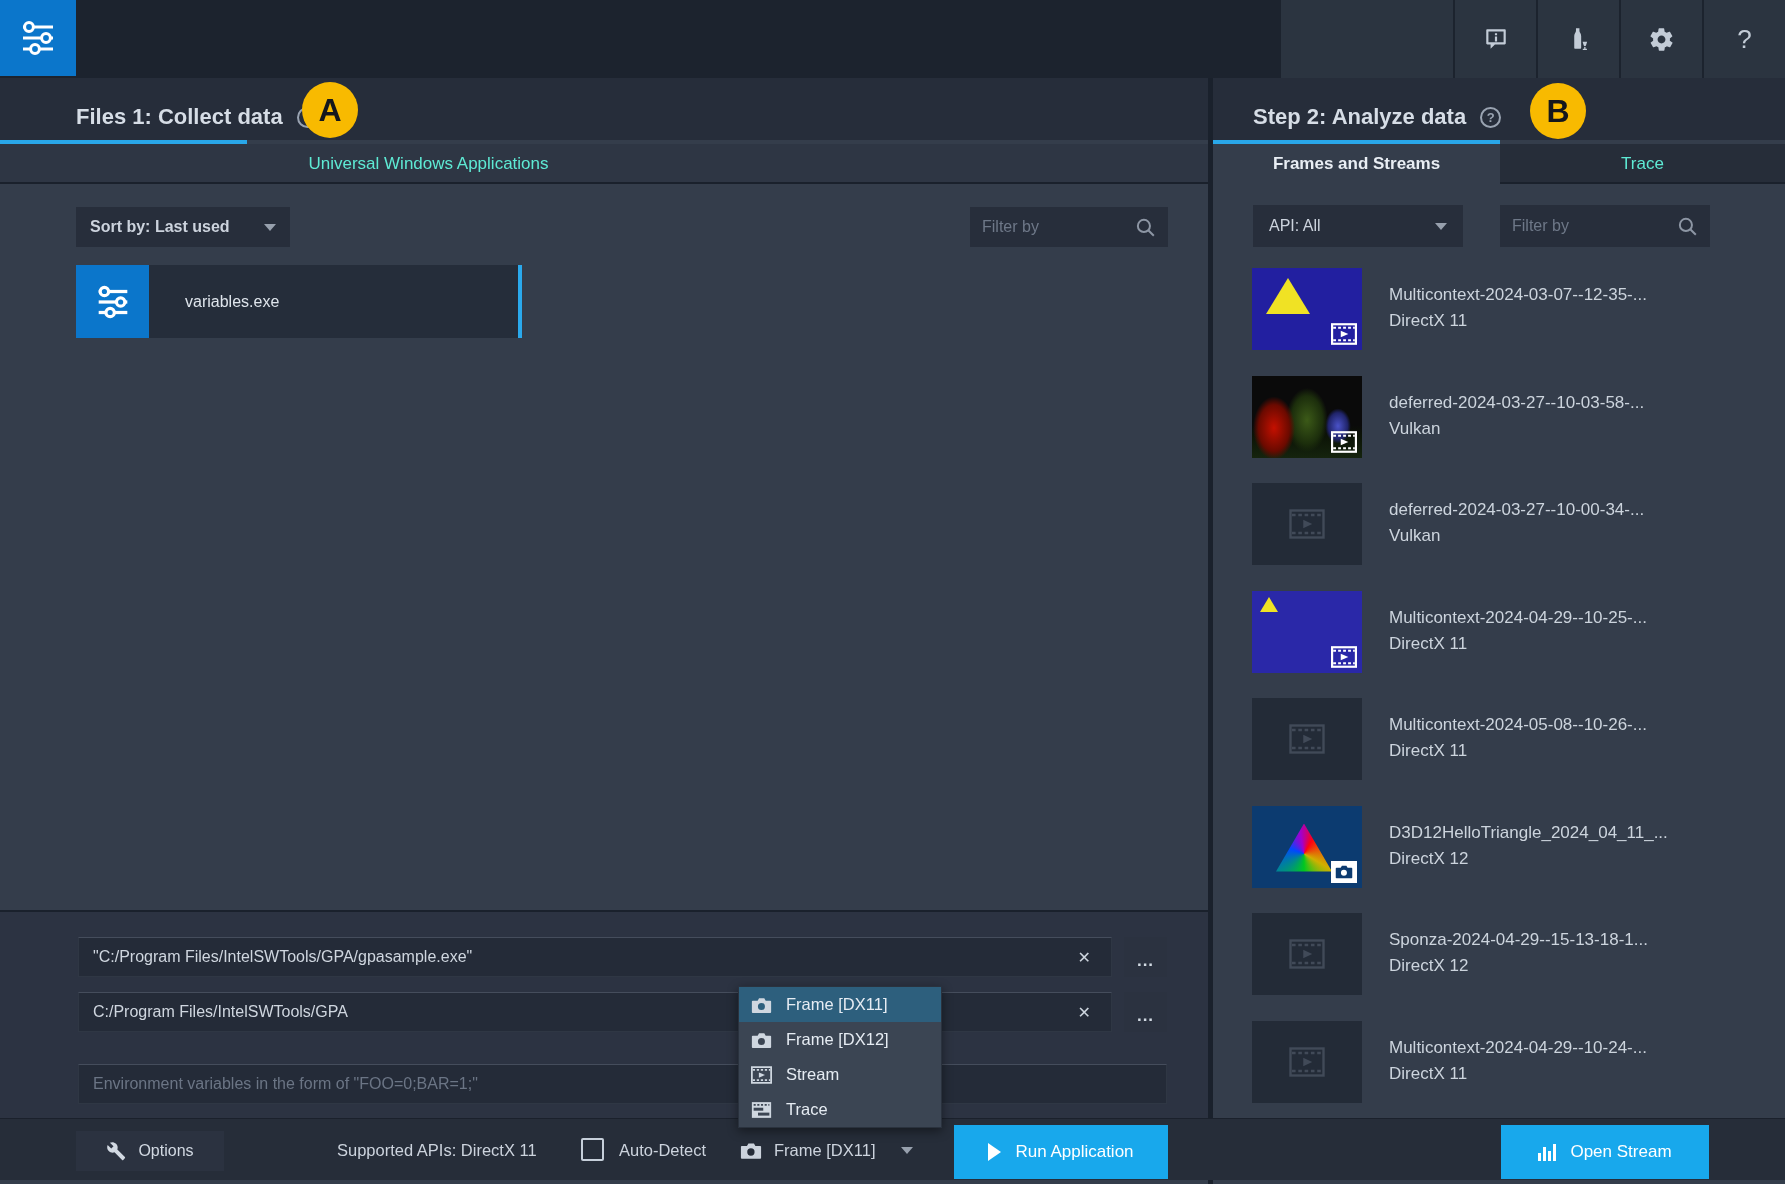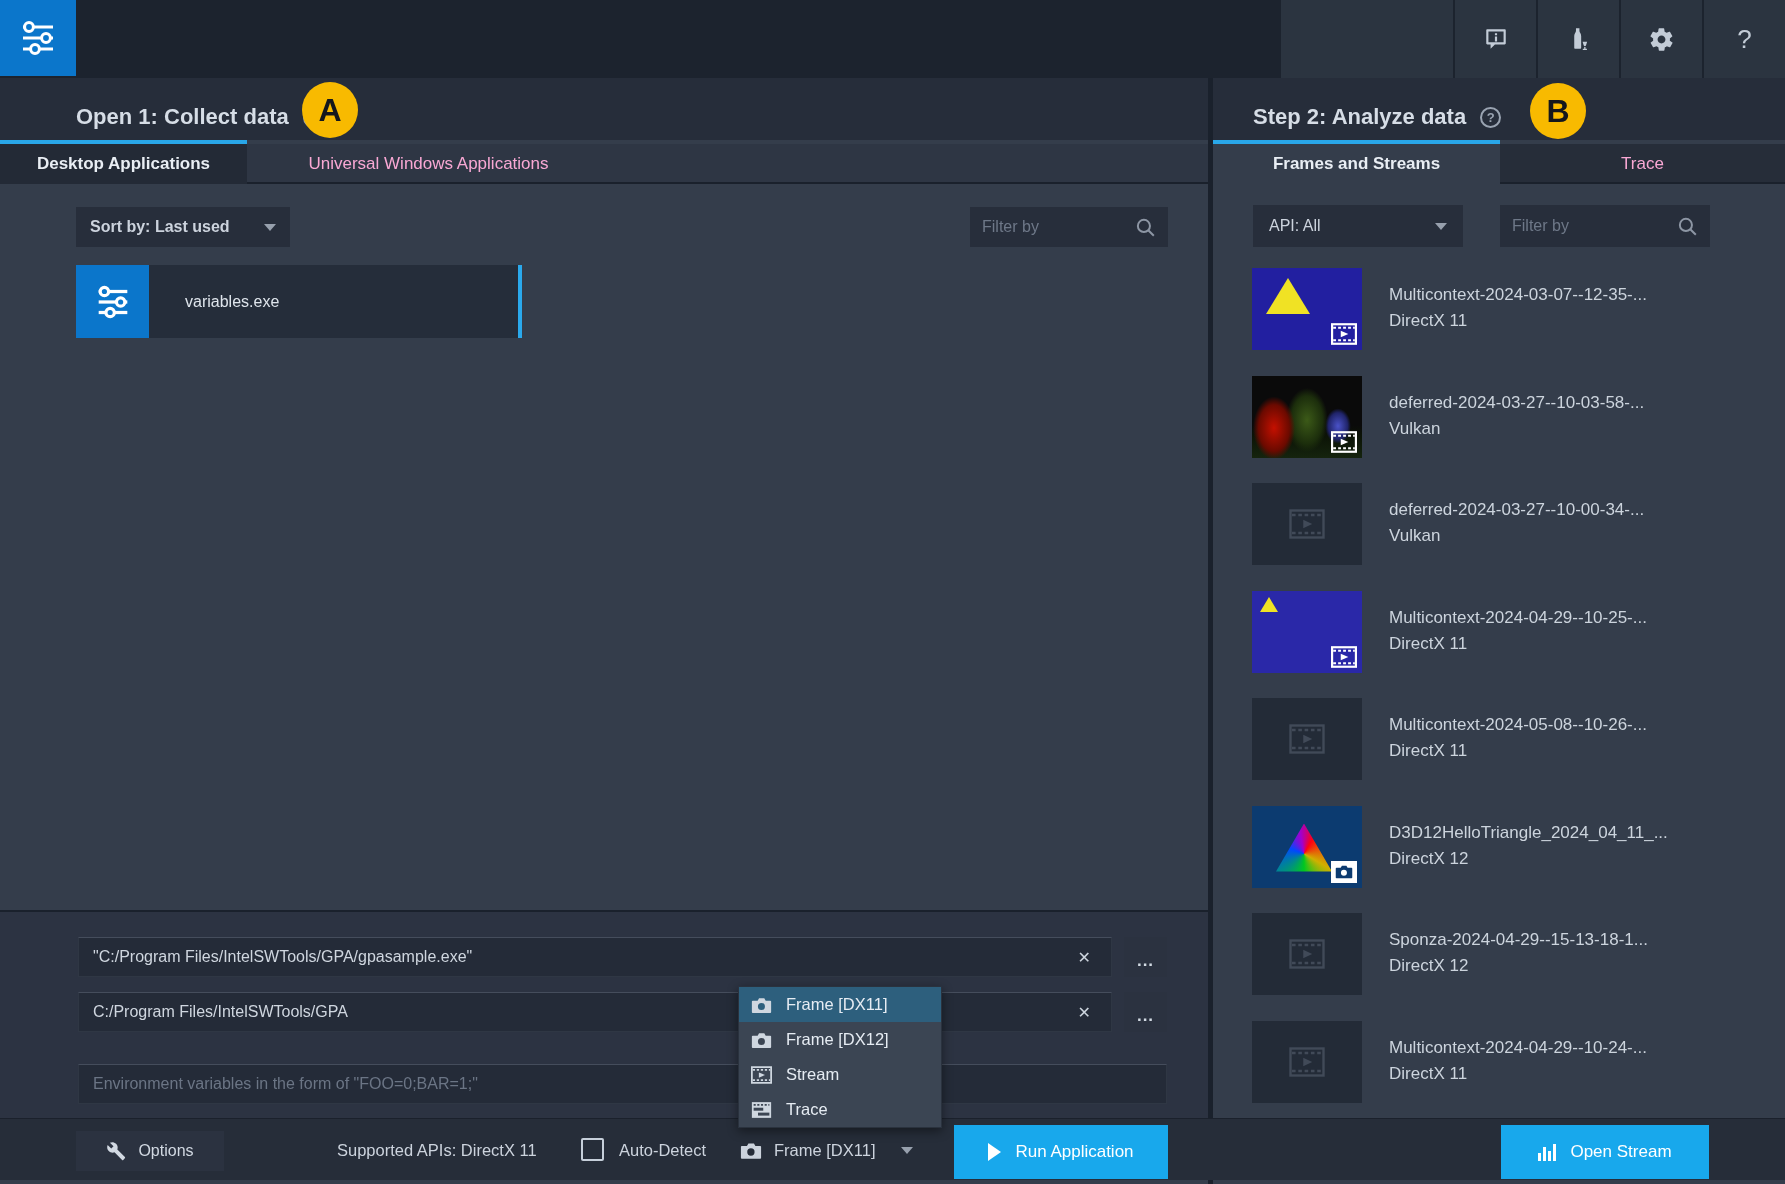--- a/index.html
+++ b/index.html
@@ -28,21 +28,21 @@
   .badge.b{left:1530px;top:83px;}
 
   .accent-line{position:absolute;top:140px;height:4px;background:#29a7e9;z-index:2;}
   .accent-line.left{left:0;width:247px;}
   .accent-line.right{left:1213px;width:287px;}
 
   .tabstrip{position:absolute;top:144px;height:40px;border-bottom:2px solid #1a212c;}
   .tabstrip.left{left:0;width:1208px;background:#2e3644;}
   .tabstrip.right{left:1213px;width:572px;background:#262d39;}
   .tab{position:absolute;top:0;height:40px;display:flex;align-items:center;justify-content:center;
-    font-size:17px;color:#f9a8d4;cursor:pointer;}
+    font-size:17px;color:#5eead4;cursor:pointer;}
   .tab.active{font-weight:700;color:#e9eef4;}
   .tab.l-active{left:0;width:247px;background:#232a36;}
   .tab.l-inactive{left:247px;width:363px;}
   .tab.r-active{left:0;width:287px;background:#343d4b;text-align:right;}
   .tab.r-inactive{left:287px;width:285px;}
 
   .content-left{position:absolute;left:0;top:186px;width:1208px;height:724px;background:#343d4b;}
   .content-right{position:absolute;left:1213px;top:186px;width:660px;height:932px;background:#343d4b;}
 
   
@@ -172,27 +172,26 @@
       </div>
       <div class="tb-cell">
         <span class="tb-q">?</span>
       </div>
     </div>
   </div>
 
   <div class="panel-gap"></div>
 
   <div class="step-header left">
-    <div class="step-title" style="padding-left:76px;">Open 1: Collect data</div>
+    <div class="step-title" style="padding-left:76px;">Files 1: Collect data</div>
     <div class="help-circle">?</div>
   </div>
   <div class="badge a">A</div>
   <div class="accent-line left"></div>
   <div class="tabstrip left">
-    <div class="tab active l-active">Desktop Applications</div>
     <div class="tab l-inactive">Universal Windows Applications</div>
   </div>
 
   <div class="content-left">
     <div class="ctl sort-btn">
       <span>Sort by: Last used</span>
       <span class="chev"></span>
     </div>
     <div class="filter-box fb-left">
       <span class="ph">Filter by</span>

